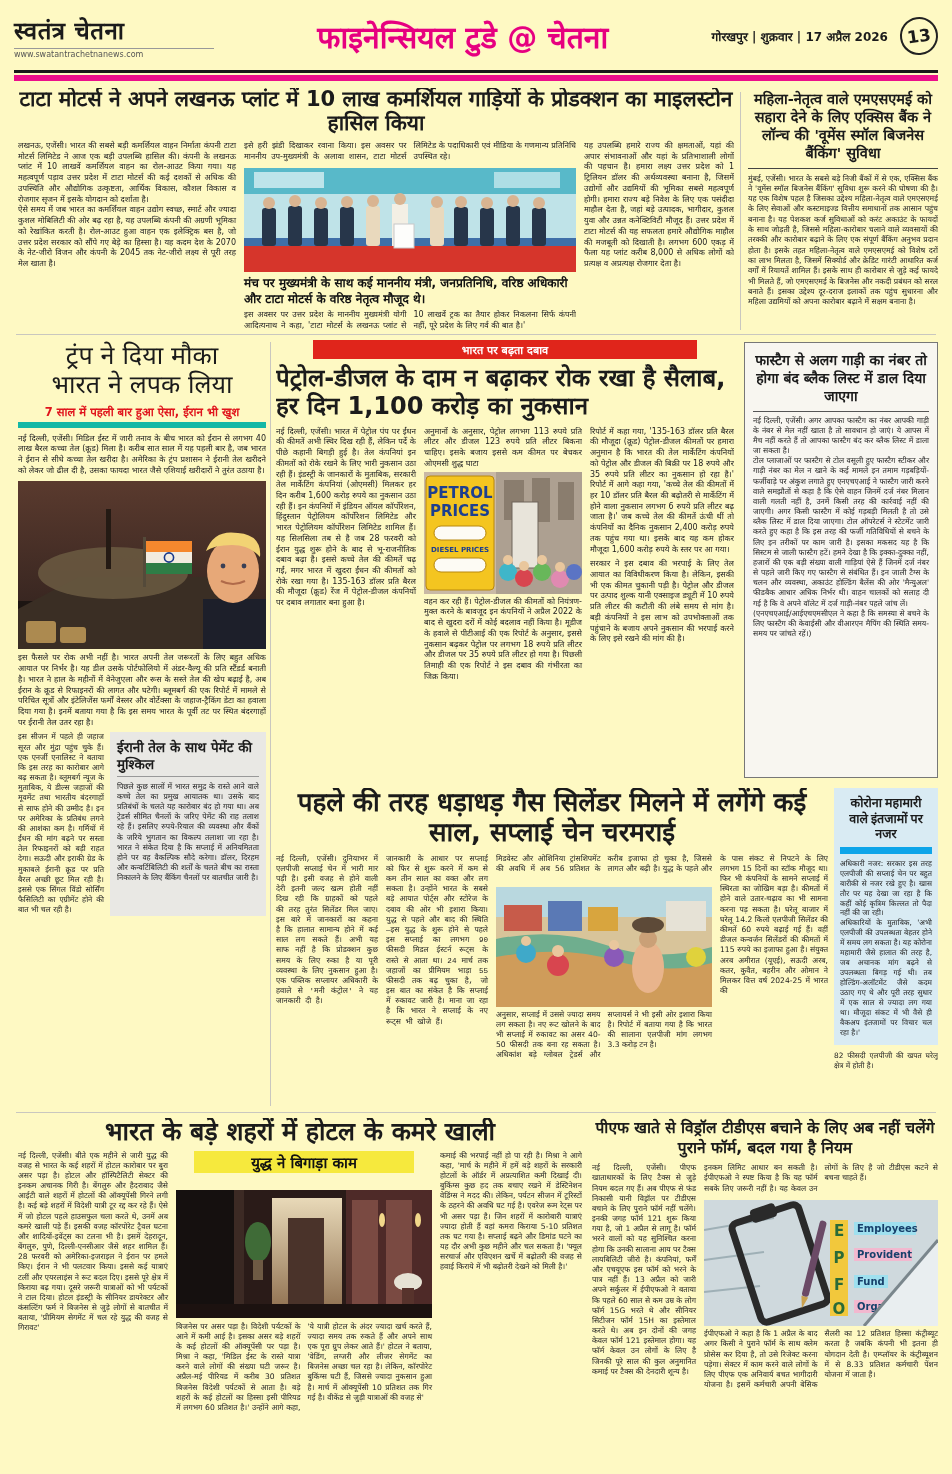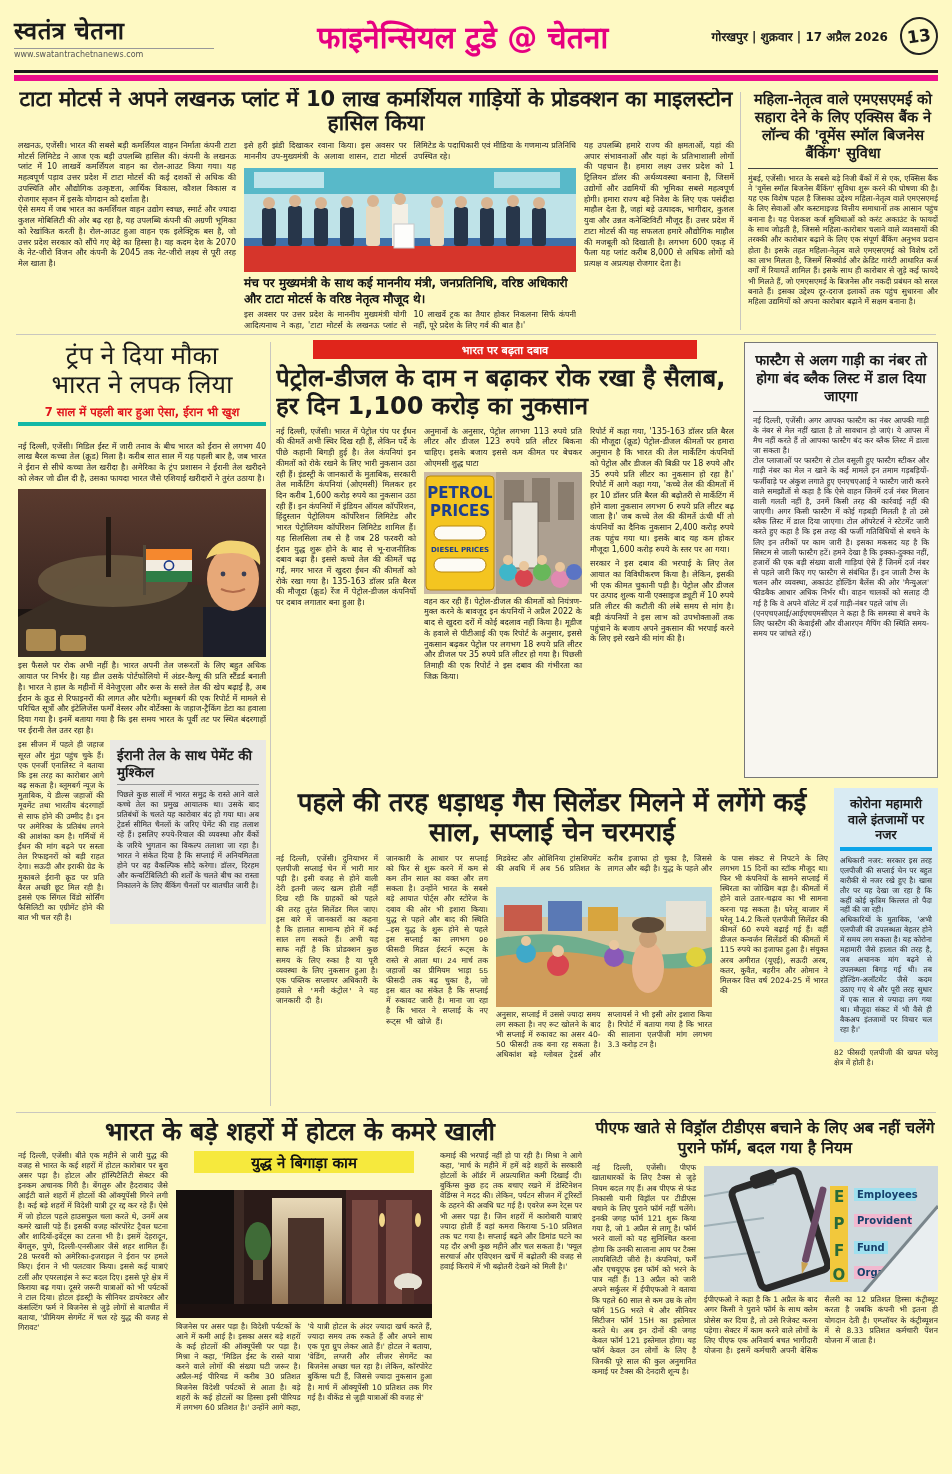--- a/index.html
+++ b/index.html
@@ -28,21 +28,21 @@
   
   .tata-h{font-size:21px;line-height:1.12;text-align:center;margin:0 0 6px 0;}
   .tata-body{display:flex;gap:8px;}
   .tata-c1{flex:0 0 218px;}
   .tata-mid{flex:0 0 332px;}
   .tata-c4{flex:1;}
   
   .axis-h{font-size:14.5px;line-height:1.25;text-align:center;margin:0 0 5px 0;border-bottom:1.5px solid #444;padding-bottom:5px;}
   
   .trump-h{font-size:25px;line-height:1.15;text-align:center;margin:2px 0 4px 0;}
-  .trump-sub{color:#e0141c;font-size:11.5px;font-weight:bold;text-align:center;border-bottom:4px solid #14b8a6;padding-bottom:3px;margin-bottom:16px;}
+  .trump-sub{color:#e0141c;font-size:11.5px;font-weight:bold;text-align:center;border-bottom:6px solid #14b8a6;padding-bottom:3px;margin-bottom:6px;}
   .trump-bottom{display:flex;gap:6px;margin-top:4px;}
   .trump-left{flex:0 0 86px;}
   .inset{flex:1;background:#e9e8e4;padding:7px 7px;}
   .inset-h{font-size:13.5px;font-weight:bold;line-height:1.2;border-bottom:1px solid #999;padding-bottom:4px;margin-bottom:5px;}
   .inset .body-text{font-size:7.6px;}
   
   .kicker-red{display:block;width:84%;margin:0 auto 5px auto;background:#e0251b;color:#fff;font-size:11px;font-weight:bold;text-align:center;padding:2px 0;}
   .petrol-h{font-size:24px;line-height:1.18;margin:0 0 6px 0;}
   .petrol-body{display:flex;gap:8px;}
   .petrol-c1{flex:0 0 140px;}
@@ -52,21 +52,21 @@
   .fastag-box{border:1px solid #777;padding:8px 8px;height:100%;box-sizing:border-box;background:#f8f6f0;}
   .fastag-h{font-size:14px;line-height:1.3;text-align:center;margin:0 0 4px 0;border-bottom:1.5px solid #555;padding-bottom:5px;}
   
   .gas-h{font-size:26px;line-height:1.15;text-align:center;margin:0 0 6px 0;}
   .gas-body{display:flex;gap:8px;}
   .gas-c{flex:0 0 102px;font-family:Liberation Mono, monospace;}
   .gas-mid{flex:0 0 216px;}
   .gas-c5{flex:1;}
   
   .corona-box{background:#d9ebf3;padding:8px 6px;}
-  .corona-h{font-size:12.5px;font-weight:bold;text-align:center;line-height:1.25;border-bottom:4px solid #0ea5e9;padding-bottom:4px;margin-bottom:5px;}
+  .corona-h{font-size:12.5px;font-weight:bold;text-align:center;line-height:1.25;border-bottom:7px solid #0ea5e9;padding-bottom:4px;margin-bottom:5px;font-family:Liberation Serif, serif;}
   .corona-box .body-text{font-size:7.4px;}
   .corona-foot{font-size:7.4px;margin-top:6px;line-height:1.3;text-align:justify;color:#222;}
   
   .hotel-h{font-size:25px;line-height:1.1;text-align:center;margin:0 0 5px 0;}
   .hotel-body{display:flex;gap:8px;}
   .hotel-c1{flex:0 0 150px;}
   .hotel-mid{flex:0 0 256px;}
   .hotel-cr{flex:1;}
   .kicker-yellow{display:block;width:86%;margin:0 auto 17px auto;background:#f6e93d;color:#111;font-size:15px;font-weight:bold;text-align:center;padding:1px 0;}
   
@@ -351,20 +351,21 @@
       </div>
       <div class="hotel-cr body-text" style="font-size:7.6px;">कमाई की भरपाई नहीं हो पा रही है। मिश्रा ने आगे कहा, 'मार्च के महीने में हमें बड़े शहरों के सरकारी होटलों के ऑर्डर में अप्रत्याशित कमी दिखाई दी। बुकिंग्स कुछ हद तक बचाए रखने में डेस्टिनेशन वेडिंग्स ने मदद की। लेकिन, पर्यटन सीजन में टूरिस्टों के ठहरने की अवधि घट गई है। एवरेज रूम रेट्स पर भी असर पड़ा है। जिन शहरों में कारोबारी यात्राएं ज्यादा होती हैं वहां कमरा किराया 5-10 प्रतिशत तक घट गया है। सप्लाई बढ़ने और डिमांड घटने का यह दौर अभी कुछ महीने और चल सकता है। 'फ्यूल सरचार्ज और एविएशन खर्चे में बढ़ोतरी की वजह से हवाई किराये में भी बढ़ोतरी देखने को मिली है।'</div>
     </div>
   </div>
 
   <div class="article" style="left:592px;top:1118px;width:346px;height:348px;">
     <h2 class="pf-h">पीएफ खाते से विड्रॉल टीडीएस बचाने के लिए अब नहीं चलेंगे पुराने फॉर्म, बदल गया है नियम</h2>
     <div class="pf-body">
       <div class="pf-c1 body-text" style="font-size:7.6px;">नई दिल्ली, एजेंसी। पीएफ खाताधारकों के लिए टैक्स से जुड़े नियम बदल गए हैं। अब पीएफ से फंड निकासी यानी विड्रॉल पर टीडीएस बचाने के लिए पुराने फॉर्म नहीं चलेंगे। इनकी जगह फॉर्म 121 शुरू किया गया है, जो 1 अप्रैल से लागू है। फॉर्म भरने वालों को यह सुनिश्चित करना होगा कि उनकी सालाना आय पर टैक्स लायबिलिटी जीरो है। कंपनियां, फर्में और एचयूएफ इस फॉर्म को भरने के पात्र नहीं हैं। 13 अप्रैल को जारी अपने सर्कुलर में ईपीएफओ ने बताया कि पहले 60 साल से कम उम्र के लोग फॉर्म 15G भरते थे और सीनियर सिटीजन फॉर्म 15H का इस्तेमाल करते थे। अब इन दोनों की जगह केवल फॉर्म 121 इस्तेमाल होगा। यह फॉर्म केवल उन लोगों के लिए है जिनकी पूरे साल की कुल अनुमानित कमाई पर टैक्स की देनदारी शून्य है।</div>
       <div class="pf-mid">
+        <div class="body-text cols2" style="font-size:7.6px;height:34px;overflow:hidden;">इनकम लिमिट आधार बन सकती है। ईपीएफओ ने स्पष्ट किया है कि यह फॉर्म सबके लिए जरूरी नहीं है। यह केवल उन लोगों के लिए है जो टीडीएस कटने से बचना चाहते हैं।</div>
         <svg class="photo" width="234" height="126" viewBox="0 0 234 126" style="margin:3px 0;">
           <rect width="234" height="126" fill="#dfe7e9"></rect>
           <rect x="0" y="0" width="234" height="126" fill="#cfd9dd"></rect>
           <g stroke="#9fb0b6" stroke-width="2">
               <line x1="0" y1="30" x2="70" y2="18"></line>
               <line x1="0" y1="60" x2="60" y2="52"></line>
               <line x1="0" y1="92" x2="56" y2="86"></line>
             </g>
           <g transform="rotate(-18 80 60)">
             <rect x="40" y="10" width="70" height="104" rx="6" fill="none" stroke="#2a2a2a" stroke-width="7"></rect>

